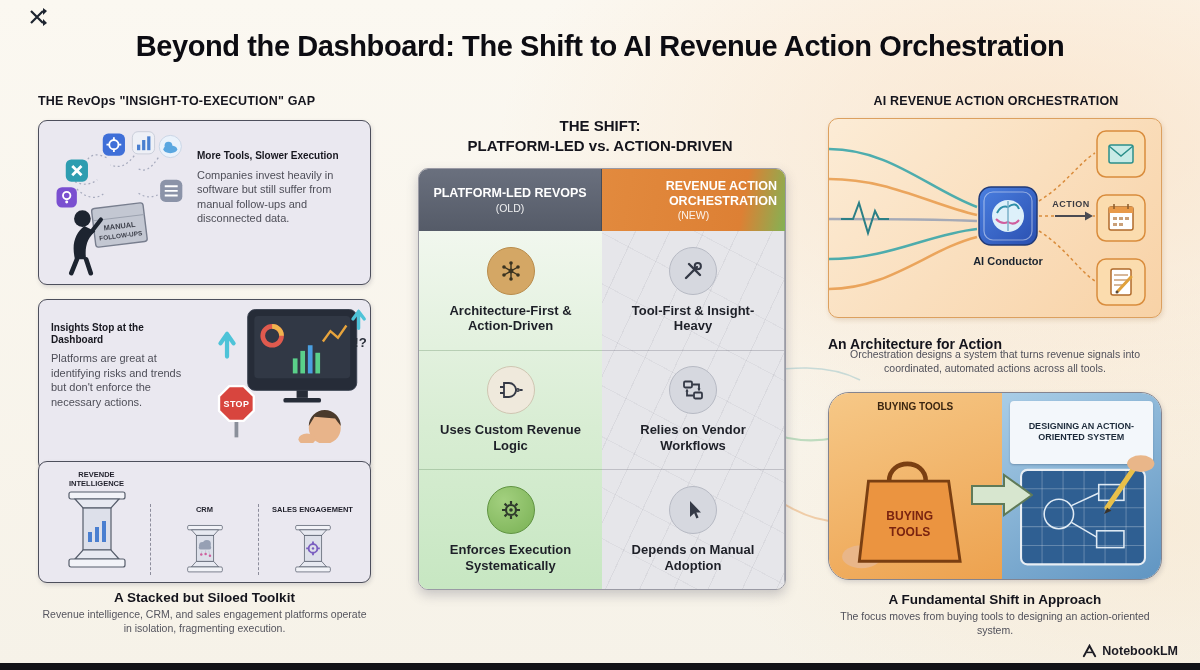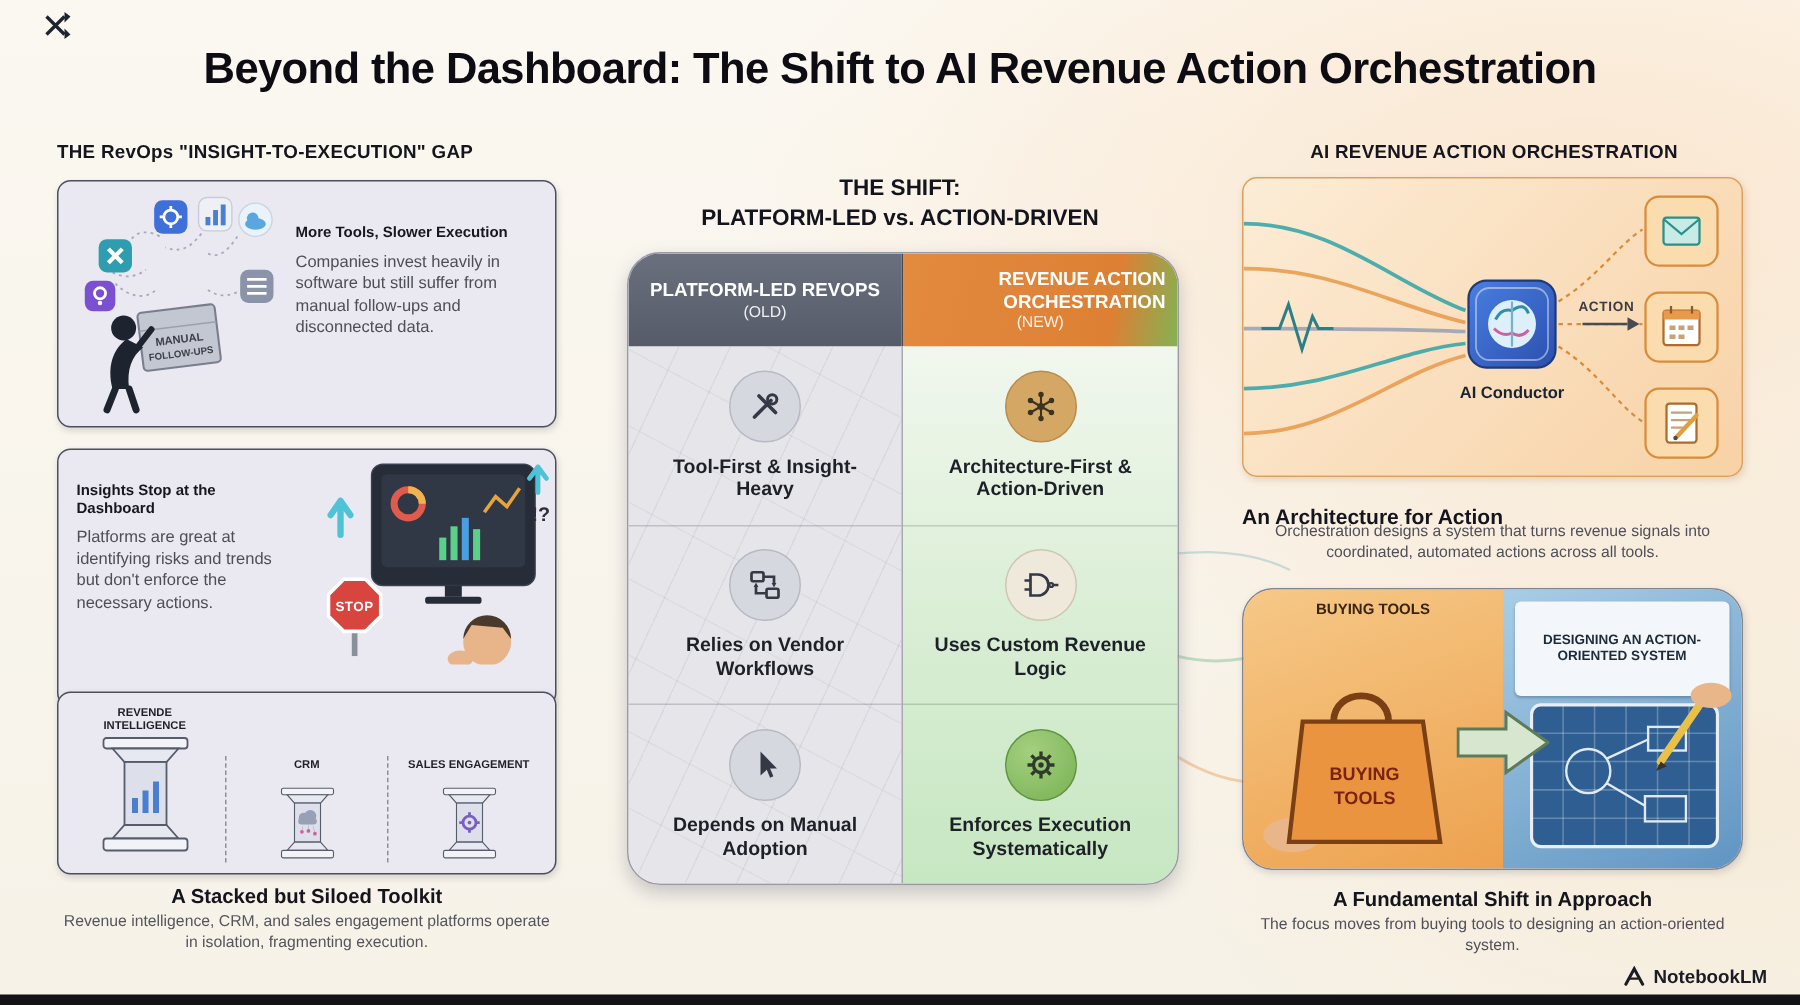--- a/index.html
+++ b/index.html
@@ -38,21 +38,21 @@
   .pillar-item + .pillar-item{border-left:1.5px dashed #8d8d9c;margin-top:35px;}
   .pillar-label{font-size:7.5px;font-weight:800;text-align:center;color:#1f1f2a;
     min-height:17px;line-height:1.15;width:86px;}
   .left-footer-h{position:absolute;left:38px;top:590px;width:333px;text-align:center;
     font-size:13.5px;font-weight:800;color:#14141c;}
   .left-footer-p{position:absolute;left:38px;top:608px;width:333px;text-align:center;
     font-size:10.5px;line-height:1.3;color:#55555e;}
 
   
   .cmp-table{position:absolute;left:418px;top:168px;width:366px;height:420px;
-    border-radius:22px;overflow:hidden;border:1px solid #9a9aa4;
+    border-radius:10px;overflow:hidden;border:1px solid #9a9aa4;
     box-shadow:0 5px 12px rgba(80,80,100,.28);
     display:grid;grid-template-columns:1fr 1fr;grid-template-rows:62px 1fr;}
   .th{display:flex;flex-direction:column;align-items:center;justify-content:center;
     color:#fff;text-align:center;padding:0 8px;}
   .th-old{background:linear-gradient(180deg,#6a707e,#555b68);border-right:1px solid #474c58;}
   .th-new{background:linear-gradient(100deg,#e28a3e 0%,#dd8034 76%,#83b254 100%);text-align:right;}
   .th-title{font-size:12.5px;font-weight:800;line-height:1.15;}
   .th-sub{font-size:10.5px;opacity:.9;margin-top:1px;}
   .tb{display:flex;flex-direction:column;}
   .tb-old{background:
@@ -277,53 +277,20 @@
   <div class="cmp-table">
     <div class="th th-old">
       <div class="th-title">PLATFORM-LED REVOPS</div>
       <div class="th-sub">(OLD)</div>
     </div>
     <div class="th th-new">
       <div class="th-title">REVENUE ACTION ORCHESTRATION</div>
       <div class="th-sub">(NEW)</div>
     </div>
 
-    <div class="tb tb-old">
-      <div class="crow">
-        <div class="icon-circle oc">
-          <svg width="24" height="24" viewBox="0 0 24 24">
-              <path d="M5 19 L16 8 M8 5 L19 16" stroke="#343946" stroke-width="2.4" stroke-linecap="round" fill="none"></path>
-              <circle cx="16.8" cy="7.2" r="3.1" fill="none" stroke="#343946" stroke-width="2"></circle>
-            </svg>
-        </div>
-        <div class="row-label">Tool-First &amp; Insight-Heavy</div>
-      </div>
-      <div class="crow">
-        <div class="icon-circle oc">
-          <svg width="24" height="24" viewBox="0 0 24 24" fill="none">
-              <rect x="3" y="3.5" width="8" height="6" rx="1.2" stroke="#343946" stroke-width="1.8"></rect>
-              <rect x="13" y="14.5" width="8" height="6" rx="1.2" stroke="#343946" stroke-width="1.8"></rect>
-              <path d="M11.5 6.5 H18 V11" stroke="#343946" stroke-width="1.8"></path>
-              <polygon points="16.4,10.6 19.6,10.6 18,13.6" fill="#343946"></polygon>
-              <path d="M12.5 17.5 H6 V13" stroke="#343946" stroke-width="1.8"></path>
-              <polygon points="4.4,13.4 7.6,13.4 6,10.4" fill="#343946"></polygon>
-            </svg>
-        </div>
-        <div class="row-label">Relies on Vendor Workflows</div>
-      </div>
-      <div class="crow">
-        <div class="icon-circle oc">
-          <svg width="24" height="24" viewBox="0 0 24 24">
-              <polygon points="9,3 9,19 13.2,15.2 15.4,20.5 17.6,19.5 15.4,14.4 20,14.4" fill="#343946"></polygon>
-            </svg>
-        </div>
-        <div class="row-label">Depends on Manual Adoption</div>
-      </div>
-    </div>
-
     <div class="tb tb-new">
       <div class="crow">
         <div class="icon-circle nc1">
           <svg width="24" height="24" viewBox="0 0 24 24">
               <g stroke="#3a3320" stroke-width="1.4">
                 <line x1="12" y1="12" x2="12" y2="4"></line>
                 <line x1="12" y1="12" x2="19" y2="8"></line>
                 <line x1="12" y1="12" x2="19" y2="16"></line>
                 <line x1="12" y1="12" x2="12" y2="20"></line>
                 <line x1="12" y1="12" x2="5" y2="16"></line>
@@ -354,20 +321,53 @@
         <div class="icon-circle nc3">
           <svg width="24" height="24" viewBox="0 0 24 24">
               <circle cx="12" cy="12" r="5" fill="none" stroke="#2f3a2c" stroke-width="2.2"></circle>
               <g stroke="#2f3a2c" stroke-width="2.2">
                 <path d="M12 3 V6 M12 18 V21 M3 12 H6 M18 12 H21 M5.6 5.6 L7.8 7.8 M16.2 16.2 L18.4 18.4 M5.6 18.4 L7.8 16.2 M16.2 7.8 L18.4 5.6"></path>
               </g>
               <circle cx="12" cy="12" r="1.8" fill="#2f3a2c"></circle>
             </svg>
         </div>
         <div class="row-label">Enforces Execution Systematically</div>
+      </div>
+    </div>
+
+    <div class="tb tb-old">
+      <div class="crow">
+        <div class="icon-circle oc">
+          <svg width="24" height="24" viewBox="0 0 24 24">
+              <path d="M5 19 L16 8 M8 5 L19 16" stroke="#343946" stroke-width="2.4" stroke-linecap="round" fill="none"></path>
+              <circle cx="16.8" cy="7.2" r="3.1" fill="none" stroke="#343946" stroke-width="2"></circle>
+            </svg>
+        </div>
+        <div class="row-label">Tool-First &amp; Insight-Heavy</div>
+      </div>
+      <div class="crow">
+        <div class="icon-circle oc">
+          <svg width="24" height="24" viewBox="0 0 24 24" fill="none">
+              <rect x="3" y="3.5" width="8" height="6" rx="1.2" stroke="#343946" stroke-width="1.8"></rect>
+              <rect x="13" y="14.5" width="8" height="6" rx="1.2" stroke="#343946" stroke-width="1.8"></rect>
+              <path d="M11.5 6.5 H18 V11" stroke="#343946" stroke-width="1.8"></path>
+              <polygon points="16.4,10.6 19.6,10.6 18,13.6" fill="#343946"></polygon>
+              <path d="M12.5 17.5 H6 V13" stroke="#343946" stroke-width="1.8"></path>
+              <polygon points="4.4,13.4 7.6,13.4 6,10.4" fill="#343946"></polygon>
+            </svg>
+        </div>
+        <div class="row-label">Relies on Vendor Workflows</div>
+      </div>
+      <div class="crow">
+        <div class="icon-circle oc">
+          <svg width="24" height="24" viewBox="0 0 24 24">
+              <polygon points="9,3 9,19 13.2,15.2 15.4,20.5 17.6,19.5 15.4,14.4 20,14.4" fill="#343946"></polygon>
+            </svg>
+        </div>
+        <div class="row-label">Depends on Manual Adoption</div>
       </div>
     </div>
   </div>
 
   <h2 class="col-header hdr-orch">AI REVENUE ACTION ORCHESTRATION</h2>
 
   <div class="conductor-card">
     <svg width="334" height="200" viewBox="0 0 334 200">
       <defs>
         <linearGradient id="chipGrad" x1="0" y1="0" x2="1" y2="1">

